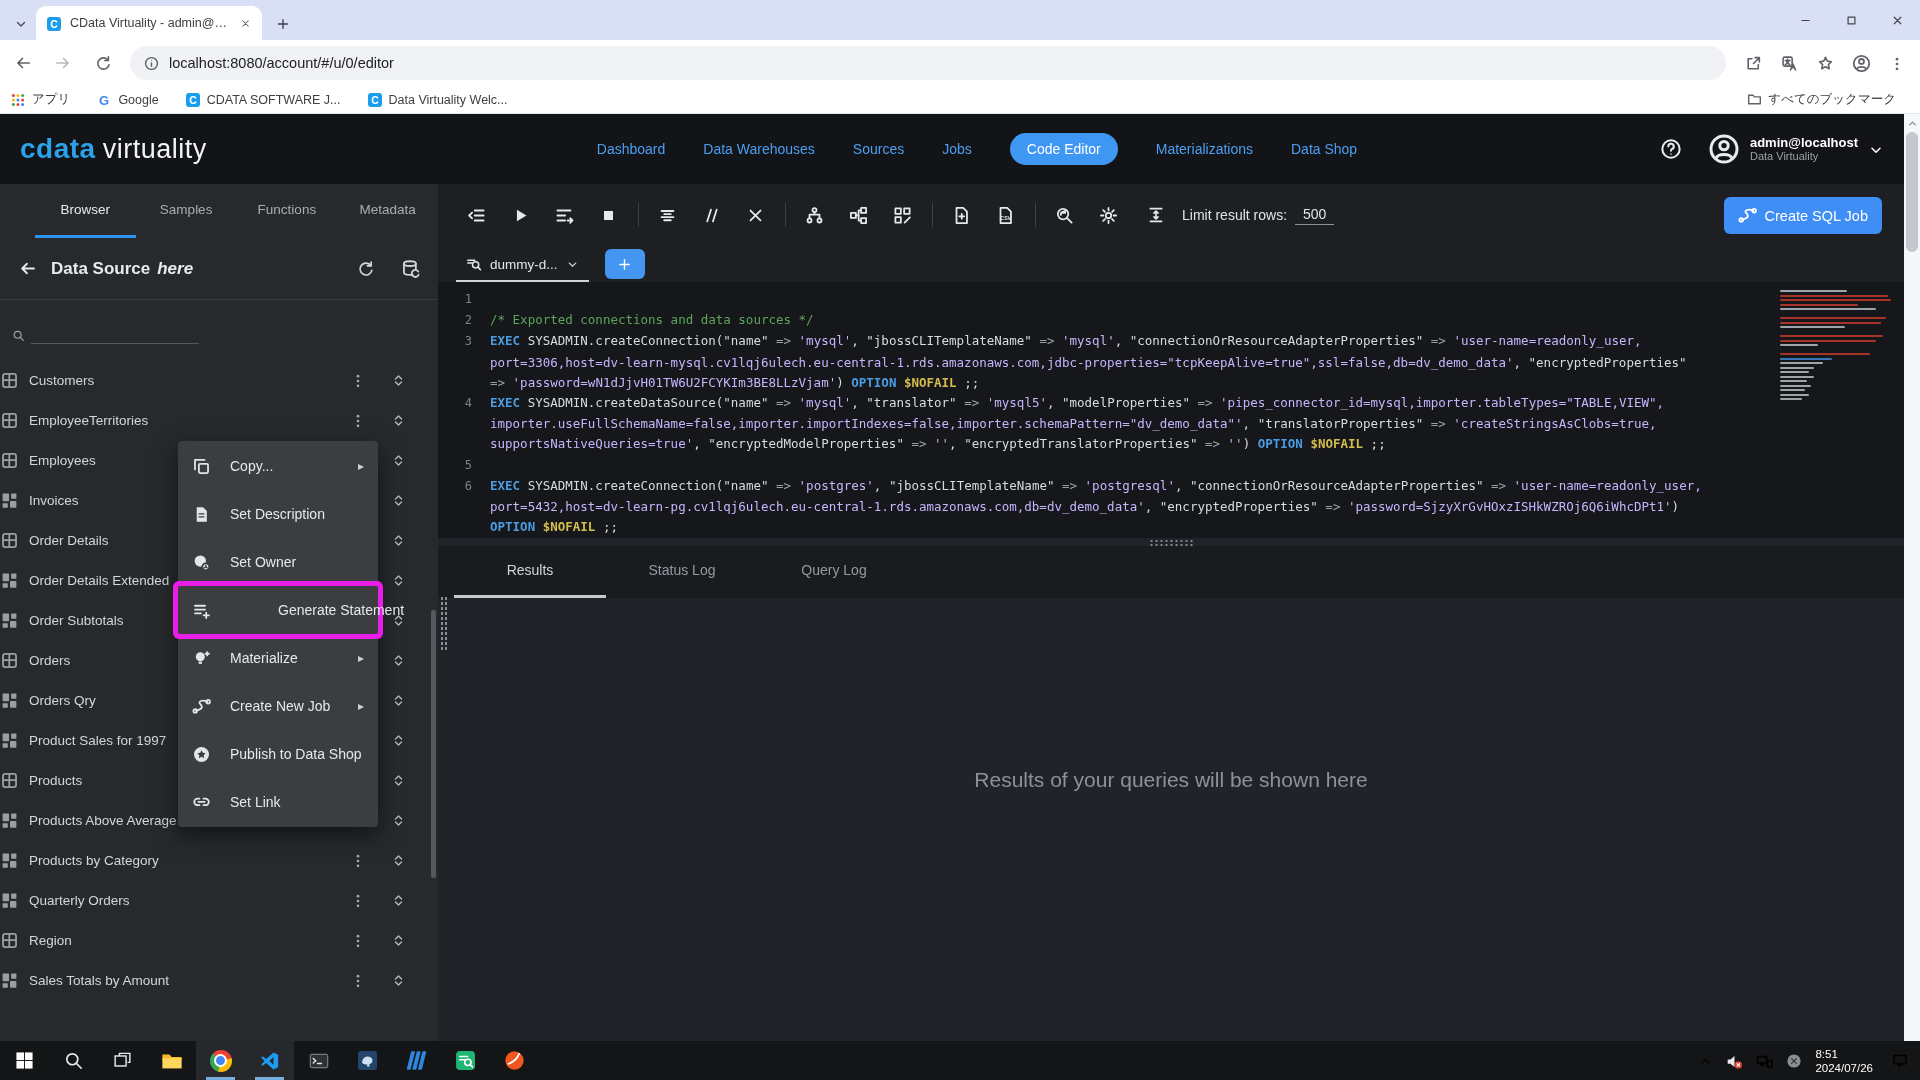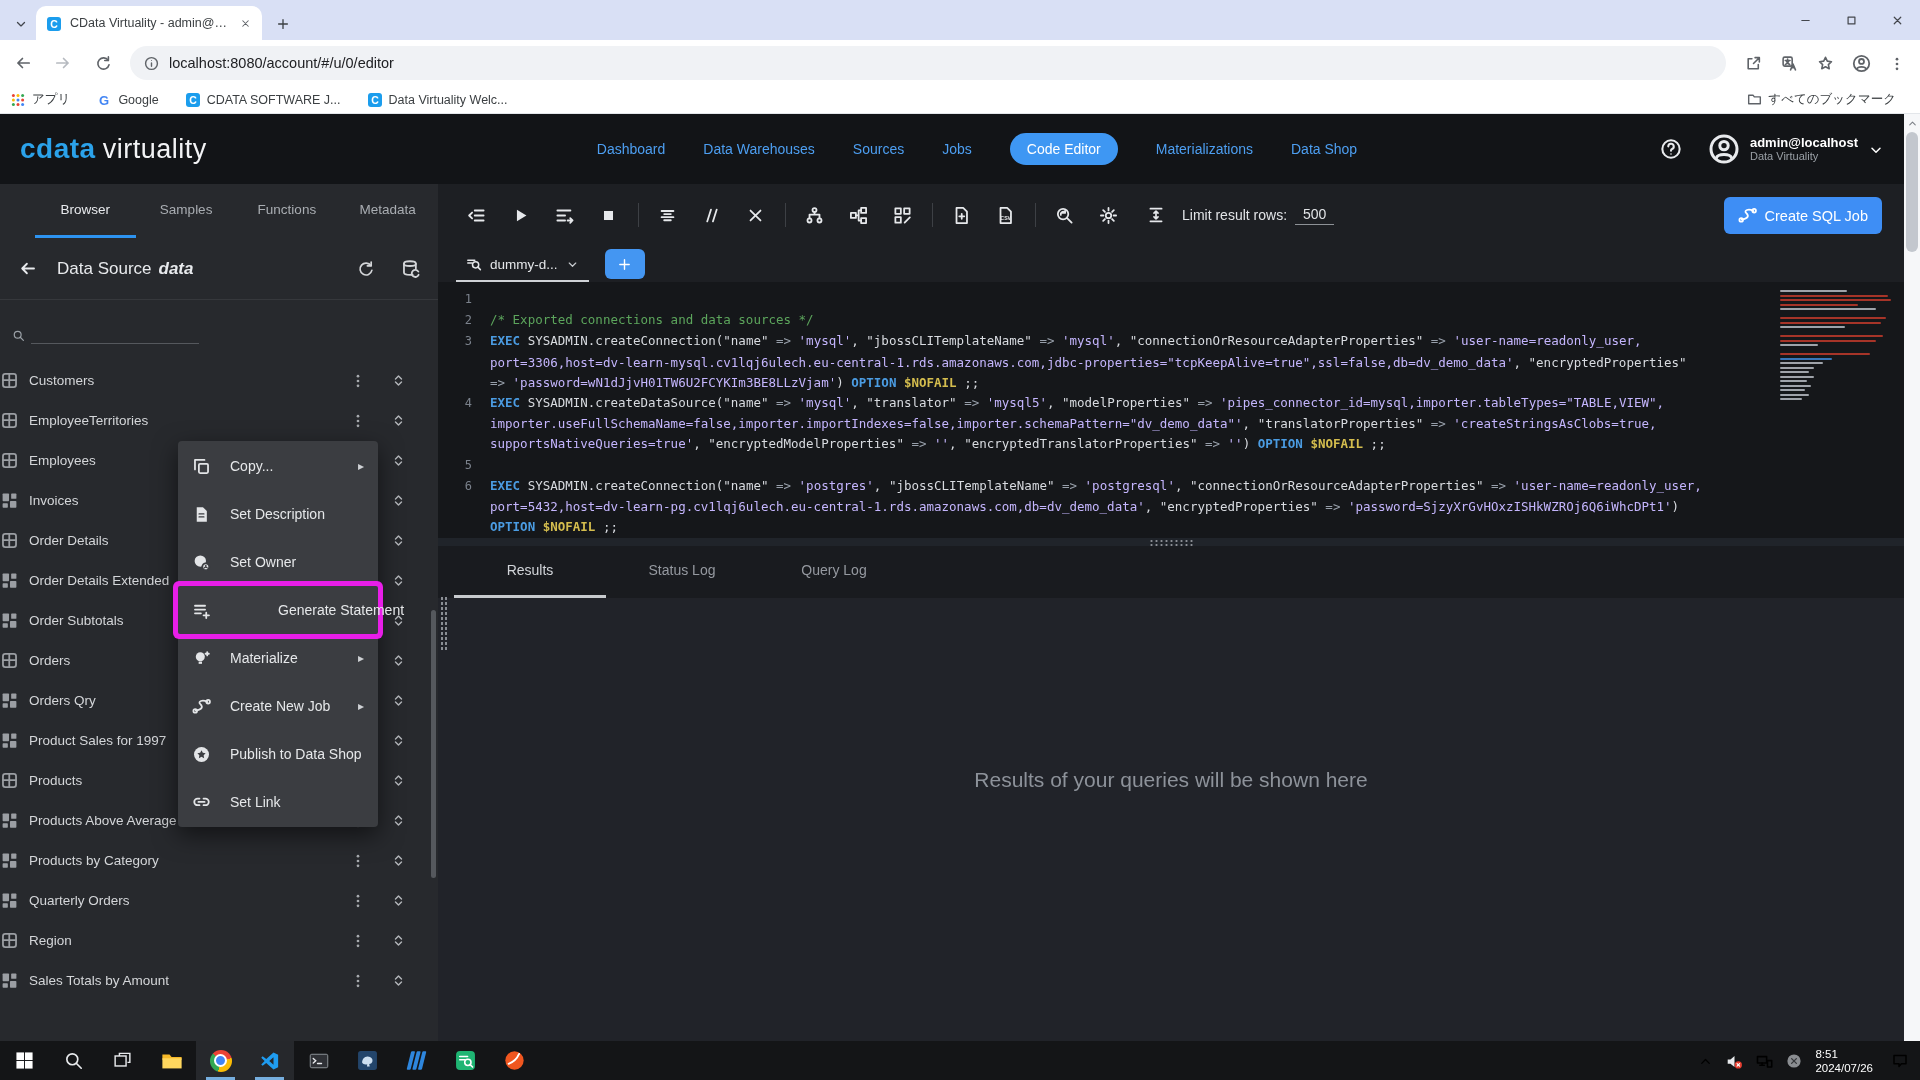--- a/index.html
+++ b/index.html
@@ -50,21 +50,21 @@
   .acct-org { font-size:11px; color:#9aa0a6; line-height:13px; }
 
   .appbody { display:flex; height:857px; }
 
   
   .sidebar { width:438px; background:#27292d; position:relative; flex:none; }
   .side-tabs { display:grid; grid-template-columns:1fr 1fr 1fr 1fr; height:54px; align-items:center; text-align:center;padding-left:35px; }
   .side-tab { font-size:13.5px; color:#a9adb2; height:54px; line-height:51px; border-bottom:3px solid transparent; cursor:pointer; }
   .side-tab.active { color:#e8eaed; border-bottom-color:#2d93f0; }
   .src-row { height:62px; display:flex; align-items:center; padding:0 18px; border-bottom:1px solid #36383c; color:#e8eaed; }
-  .src-title { font-size:17px; font-weight:normal; margin-left:20px; }
+  .src-title { font-size:17px; font-weight:bold; margin-left:14px; }
   .src-name { font-size:17px; font-style:italic; font-weight:bold; margin-left:7px; }
   .src-icons { margin-left:auto; display:flex; gap:26px; color:#d4d6d9; }
   .side-search { height:52px; display:flex; align-items:flex-end; padding:0 0 8px 12px; }
   .side-search .line { width:168px; border-bottom:1px solid #55585d; margin-left:6px; height:18px; }
   .side-search input{ width:100%; background:transparent; border:none; outline:none; color:#d8dadd; font-size:13px;}
   .side-list { margin-top:8px; }
   .srow { height:40px; display:flex; align-items:center; color:#d4d6d9; }
   .srow .oicon { color:#9b9ea3; margin-right:10px; }
   .srow .lbl { font-size:13.5px; white-space:nowrap; }
   .srow .ctr { margin-left:auto; display:flex; align-items:center; gap:25px; padding-right:32px; }
@@ -330,21 +330,21 @@
           <span class="side-tab active">Browser</span>
           <span class="side-tab">Samples</span>
           <span class="side-tab">Functions</span>
           <span class="side-tab">Metadata</span>
         </div>
       <div class="src-row">
         <span><svg class="ic" width="19" height="19" viewBox="0 0 16 16" fill="none" stroke="currentColor" stroke-width="1.5" stroke-linecap="round" stroke-linejoin="round" font-family="inherit">
               <path d="M13.5 8H3.5M7.5 4 3.5 8l4 4"></path>
             </svg></span>
         <span class="src-title">Data Source</span>
-        <span class="src-name">data</span>
+        <span class="src-name">here</span>
         <span class="src-icons">
           <span><svg class="ic" width="18" height="18" viewBox="0 0 16 16" fill="none" stroke="currentColor" stroke-width="1.5" stroke-linecap="round" stroke-linejoin="round" font-family="inherit">
                 <path d="M13.2 9.2A5.3 5.3 0 1 1 12.4 5"></path>
                 <path d="M12.6 1.8v3.4H9.2"></path>
               </svg></span>
           <span><svg class="ic" width="19" height="19" viewBox="0 0 16 16" fill="none" stroke="currentColor" stroke-width="1.5" stroke-linecap="round" stroke-linejoin="round" font-family="inherit">
                 <ellipse cx="7.5" cy="3.9" rx="5" ry="2"></ellipse>
                 <path d="M2.5 3.9v7.5c0 1.1 2.2 2 5 2 .8 0 1.6-.1 2.3-.2M12.5 3.9v4.2"></path>
                 <path d="M14.6 10.6a3 3 0 1 0 .2 2.7"></path>
               </svg></span>

